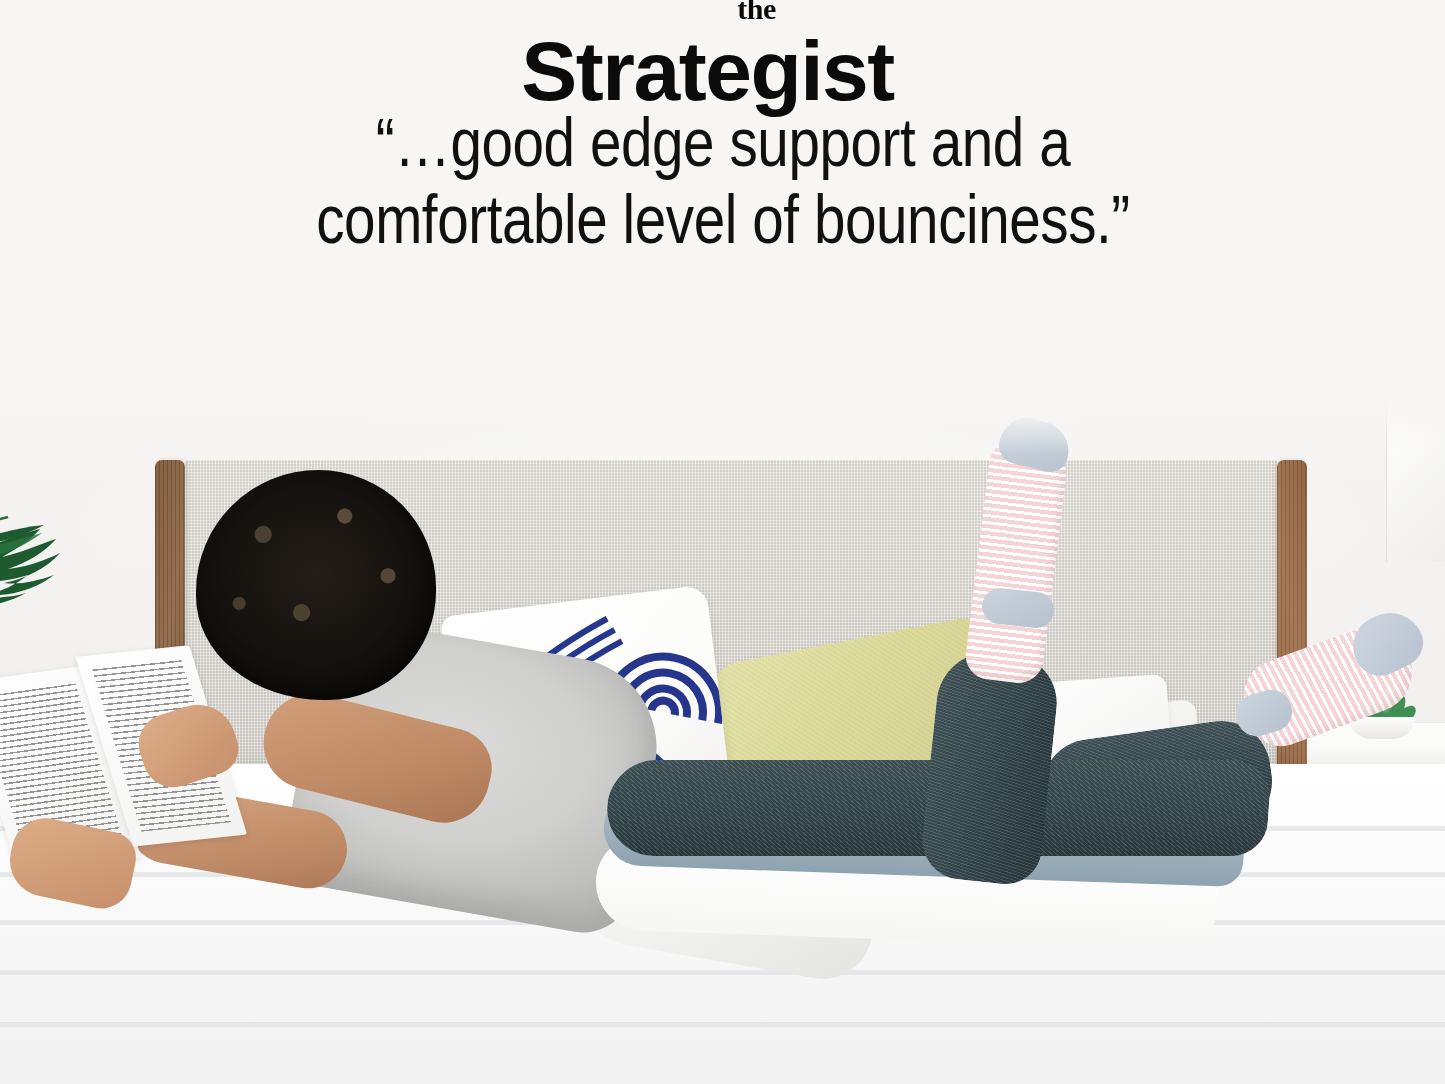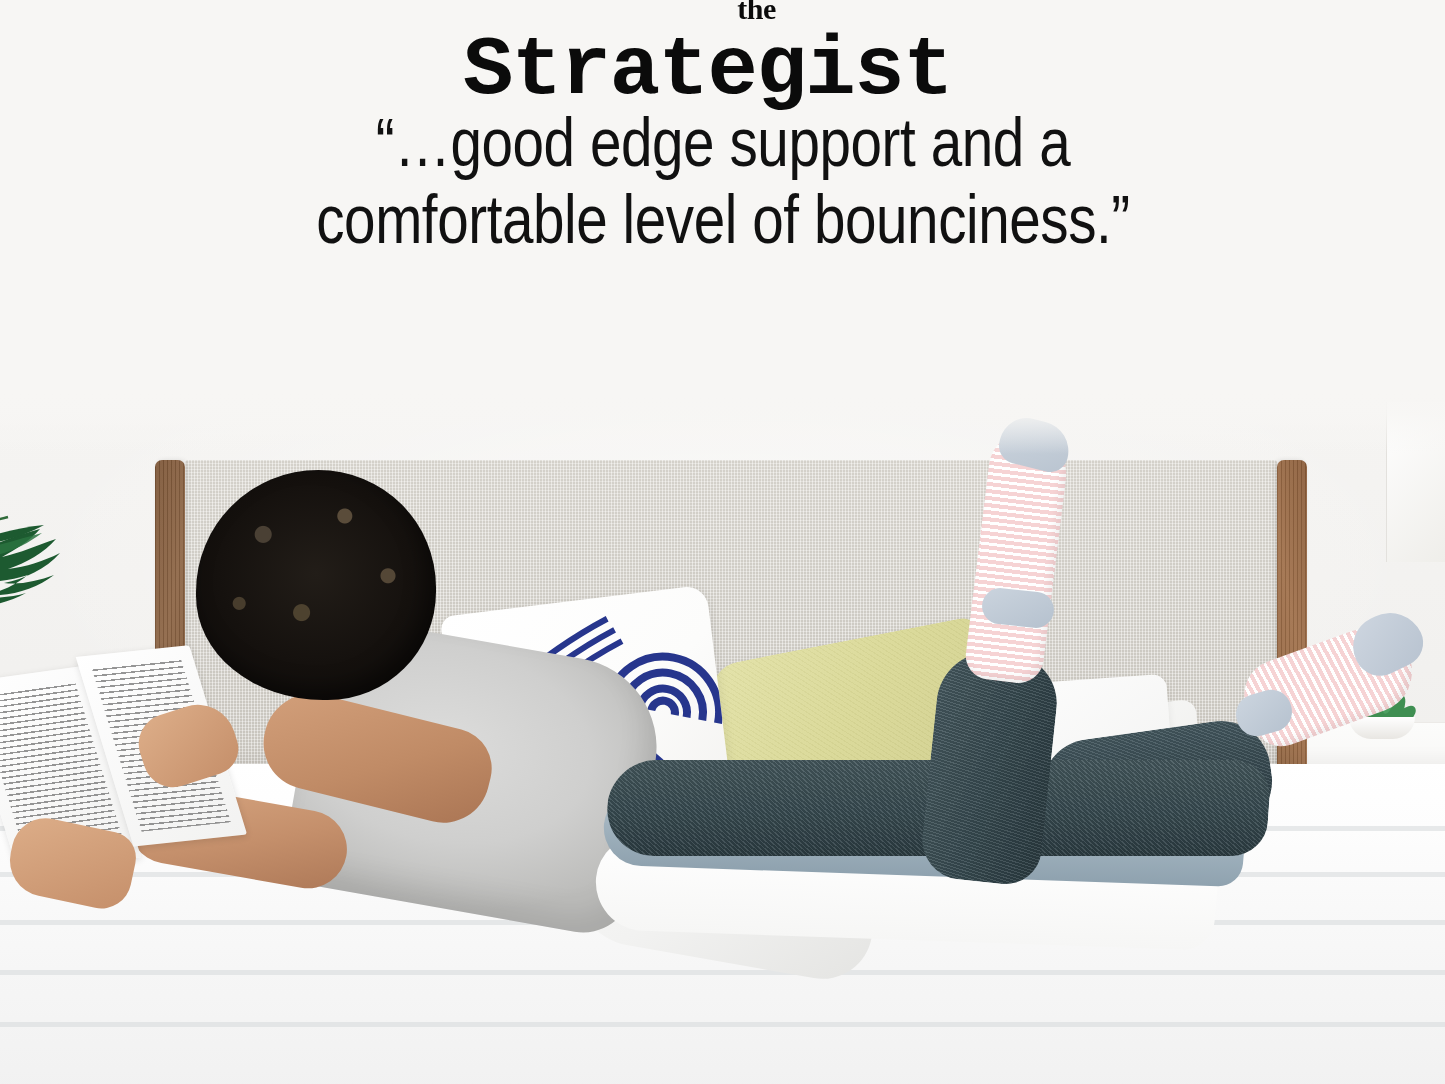--- a/index.html
+++ b/index.html
@@ -13,21 +13,21 @@
   #stage{position:relative;width:1445px;height:1084px;overflow:hidden;background:#f7f6f4;}
 
   
   .textblock{position:absolute;left:0;top:0;width:1445px;height:400px;z-index:60;
              display:flex;flex-direction:column;align-items:center;}
   .logo{position:relative;height:86px;line-height:1;
         font-family:"Liberation Serif", serif;color:#0b0b0b;
         display:flex;align-items:center;flex-direction:column;}
   .logo-the{font-family:"Liberation Serif", serif;font-size:30px;font-weight:700;
             letter-spacing:-.5px;position:relative;top:-6px;left:34px;z-index:2;}
-  .logo-main{font-family:Liberation Mono, monospace;font-size:84px;font-weight:700;
+  .logo-main{font-family:Liberation Sans, sans-serif;font-size:84px;font-weight:700;
              letter-spacing:-1.5px;margin-left:-30px;line-height:.98;}
   .quote{margin-top:18px;width:1180px;text-align:center;color:#111;
          font-family:"Liberation Sans Narrow","Liberation Sans",sans-serif;
          font-size:69px;line-height:1.12;font-weight:400;
          transform:scaleX(.82);transform-origin:center top;letter-spacing:-.5px;}
   .quote-line{display:block;white-space:nowrap;}
 
   
   .photo{position:absolute;left:0;top:392px;width:1445px;height:692px;overflow:hidden;}
   .photo::after{content:"";position:absolute;left:0;top:0;width:100%;height:62px;

